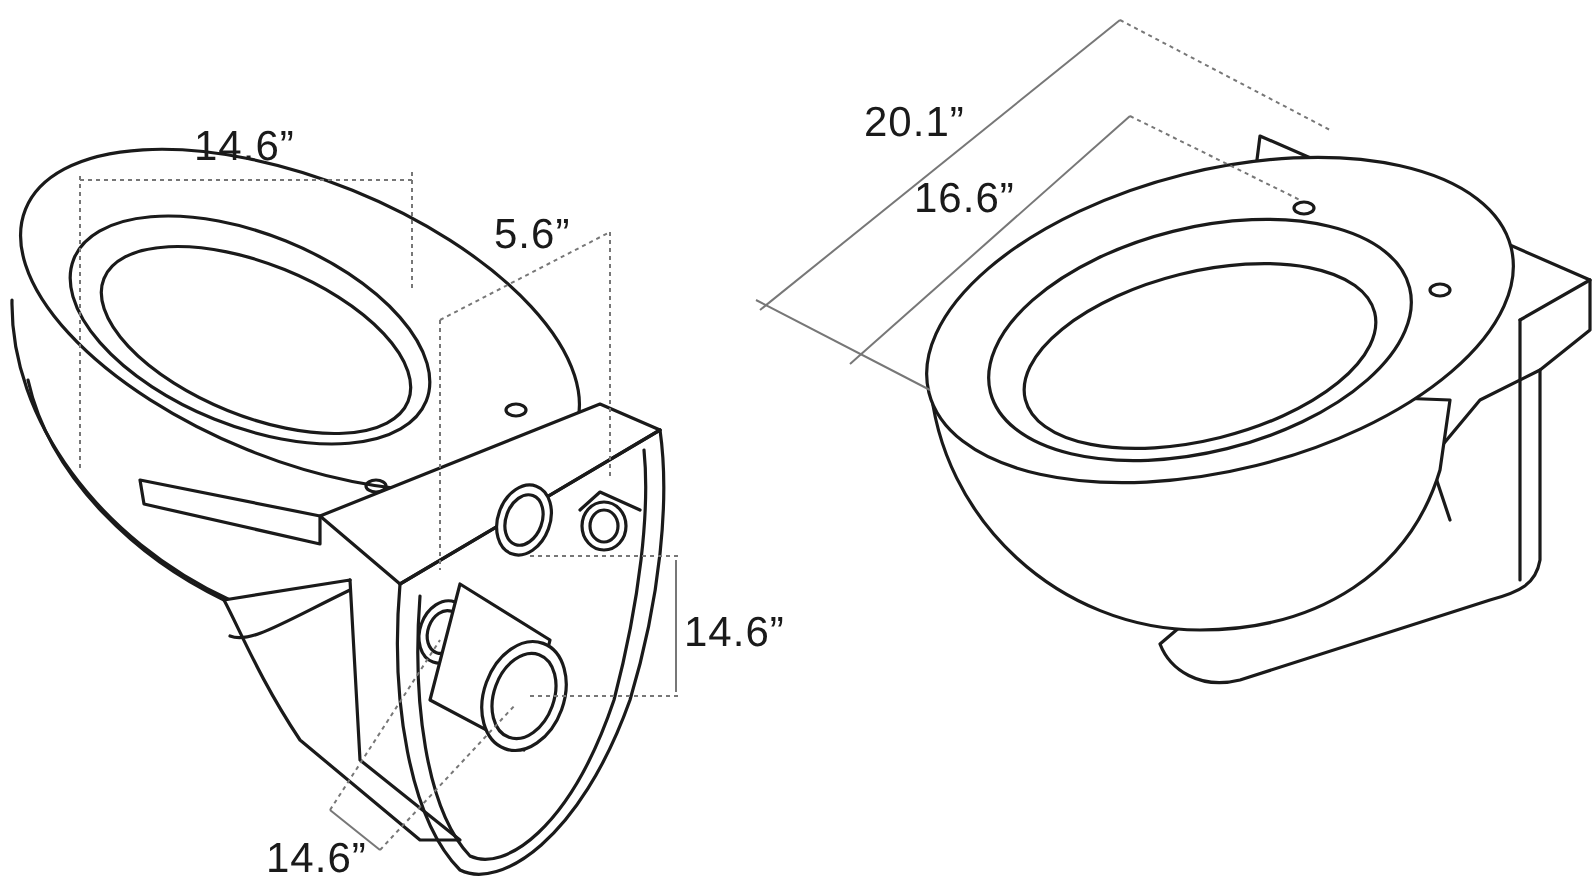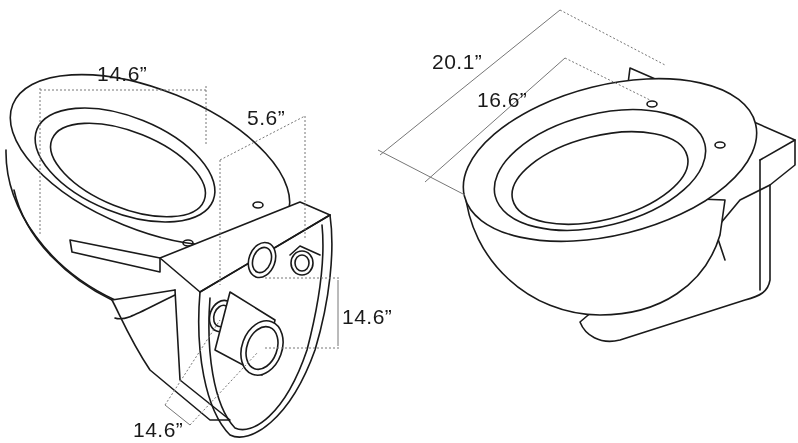--- a/index.html
+++ b/index.html
@@ -88,14 +88,14 @@
       <path class="dim" d="M565 58 L 650 100"></path>
       <path class="dimsolid" d="M378 150 L 465 195"></path>
     </g>
   </svg>
 
   <div class="dim-label" style="left:97px; top:62px;">14.6”</div>
   <div class="dim-label" style="left:247px; top:106px;">5.6”</div>
   <div class="dim-label" style="left:342px; top:305px;">14.6”</div>
   <div class="dim-label" style="left:133px; top:418px;">14.6”</div>
   <div class="dim-label" style="left:432px; top:50px;">20.1”</div>
-  <div class="dim-label" style="left:457px; top:88px;margin-left:20px;">16.6”</div>
+  <div class="dim-label" style="left:457px; top:88px;">16.6”</div>
 </div>
 
 </body></html>

